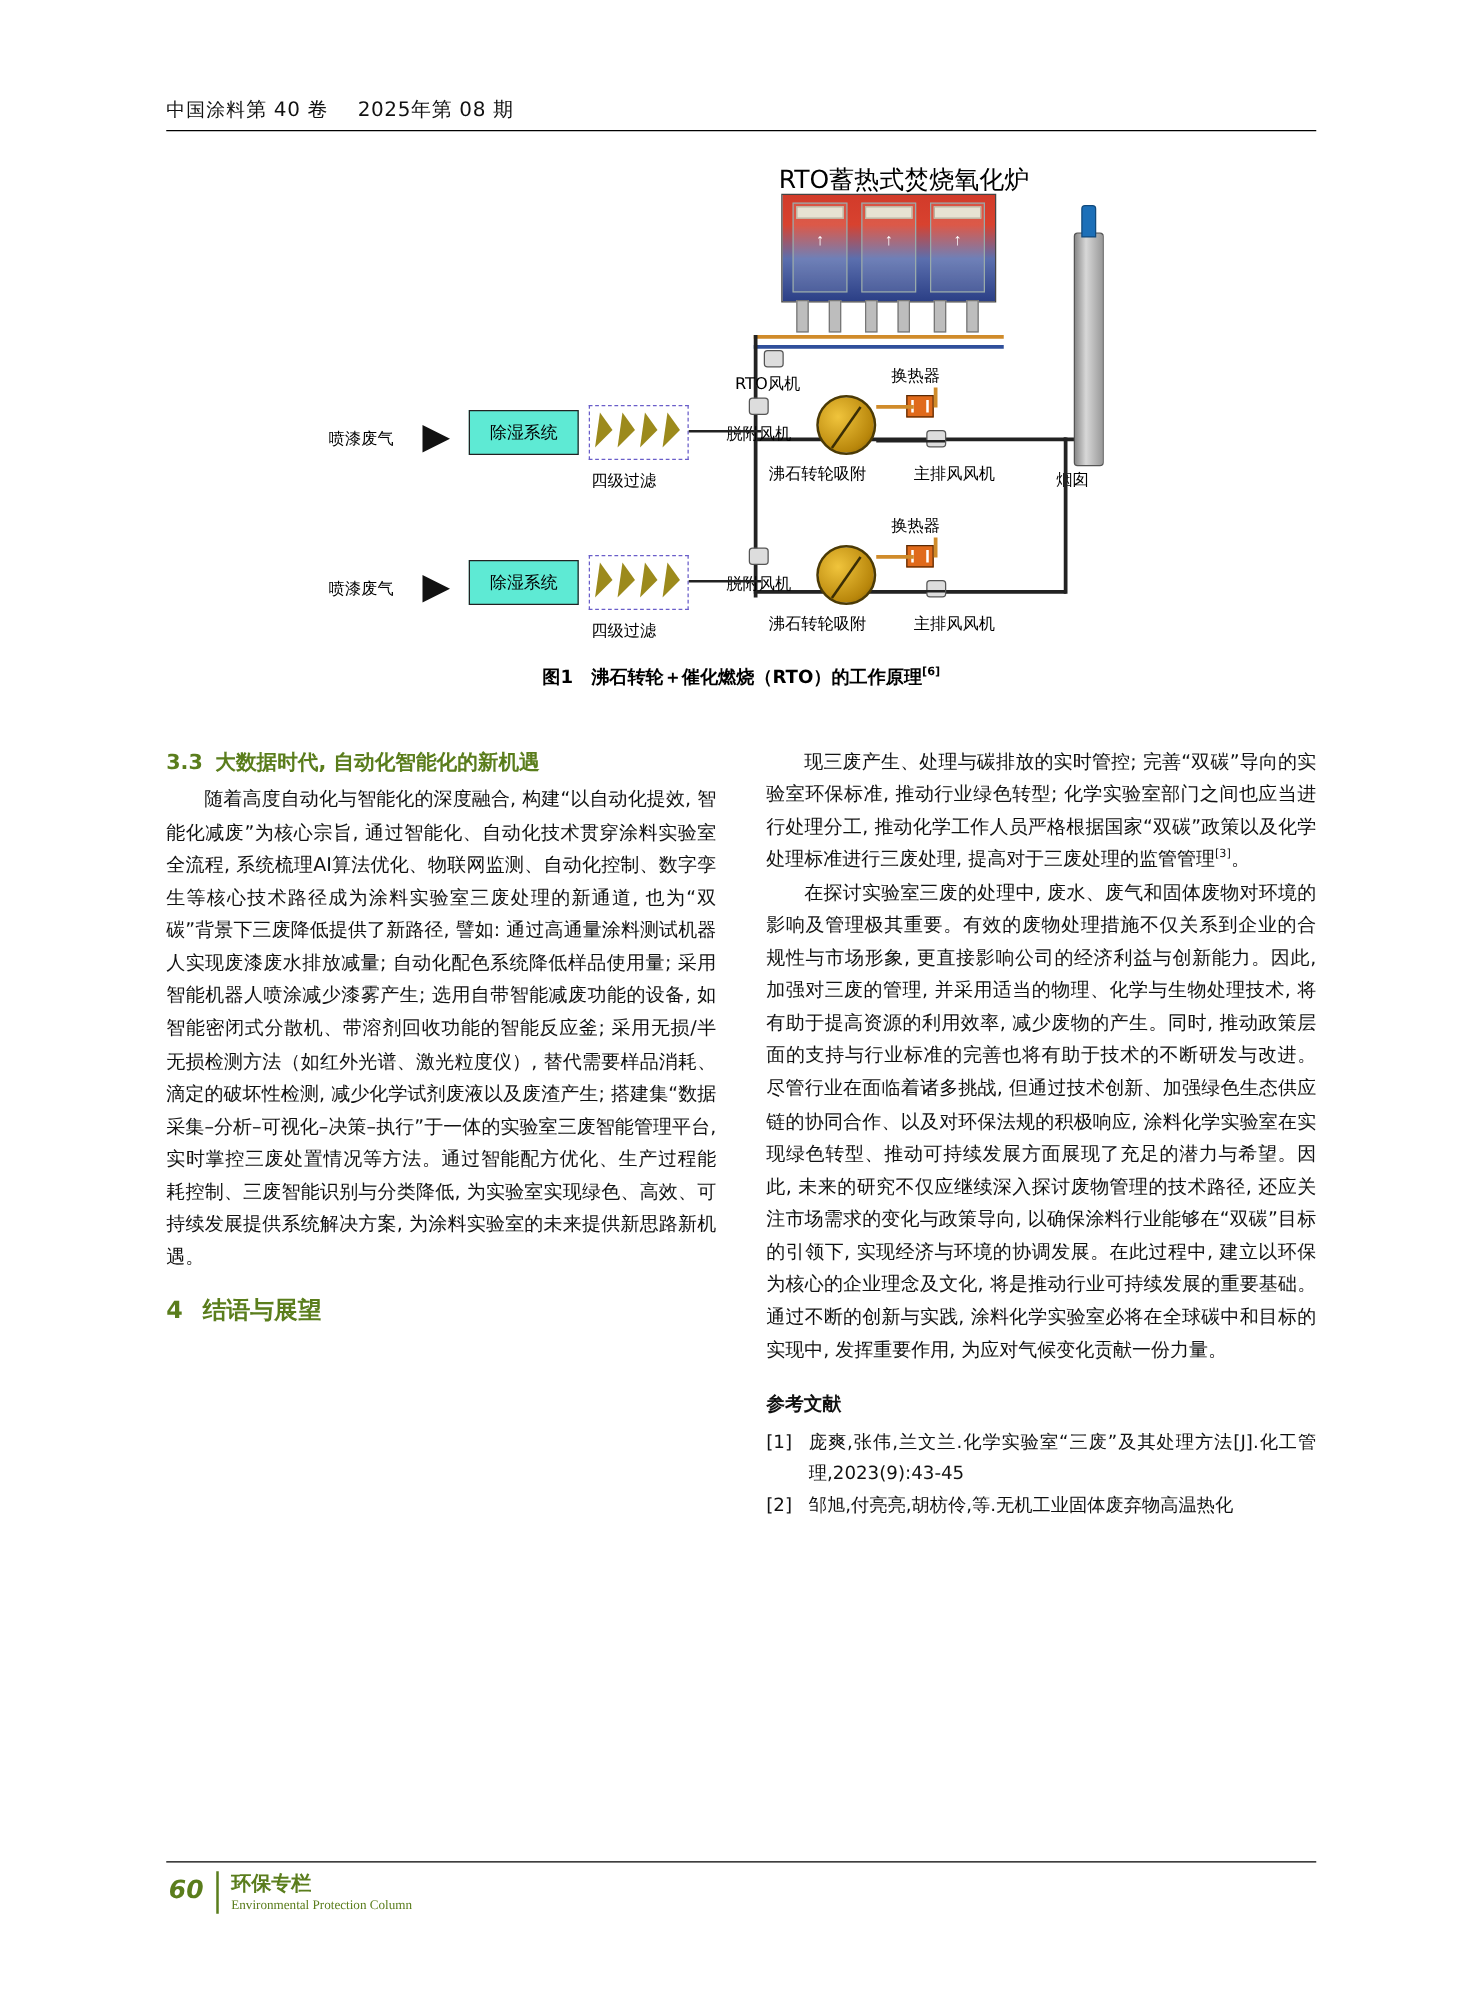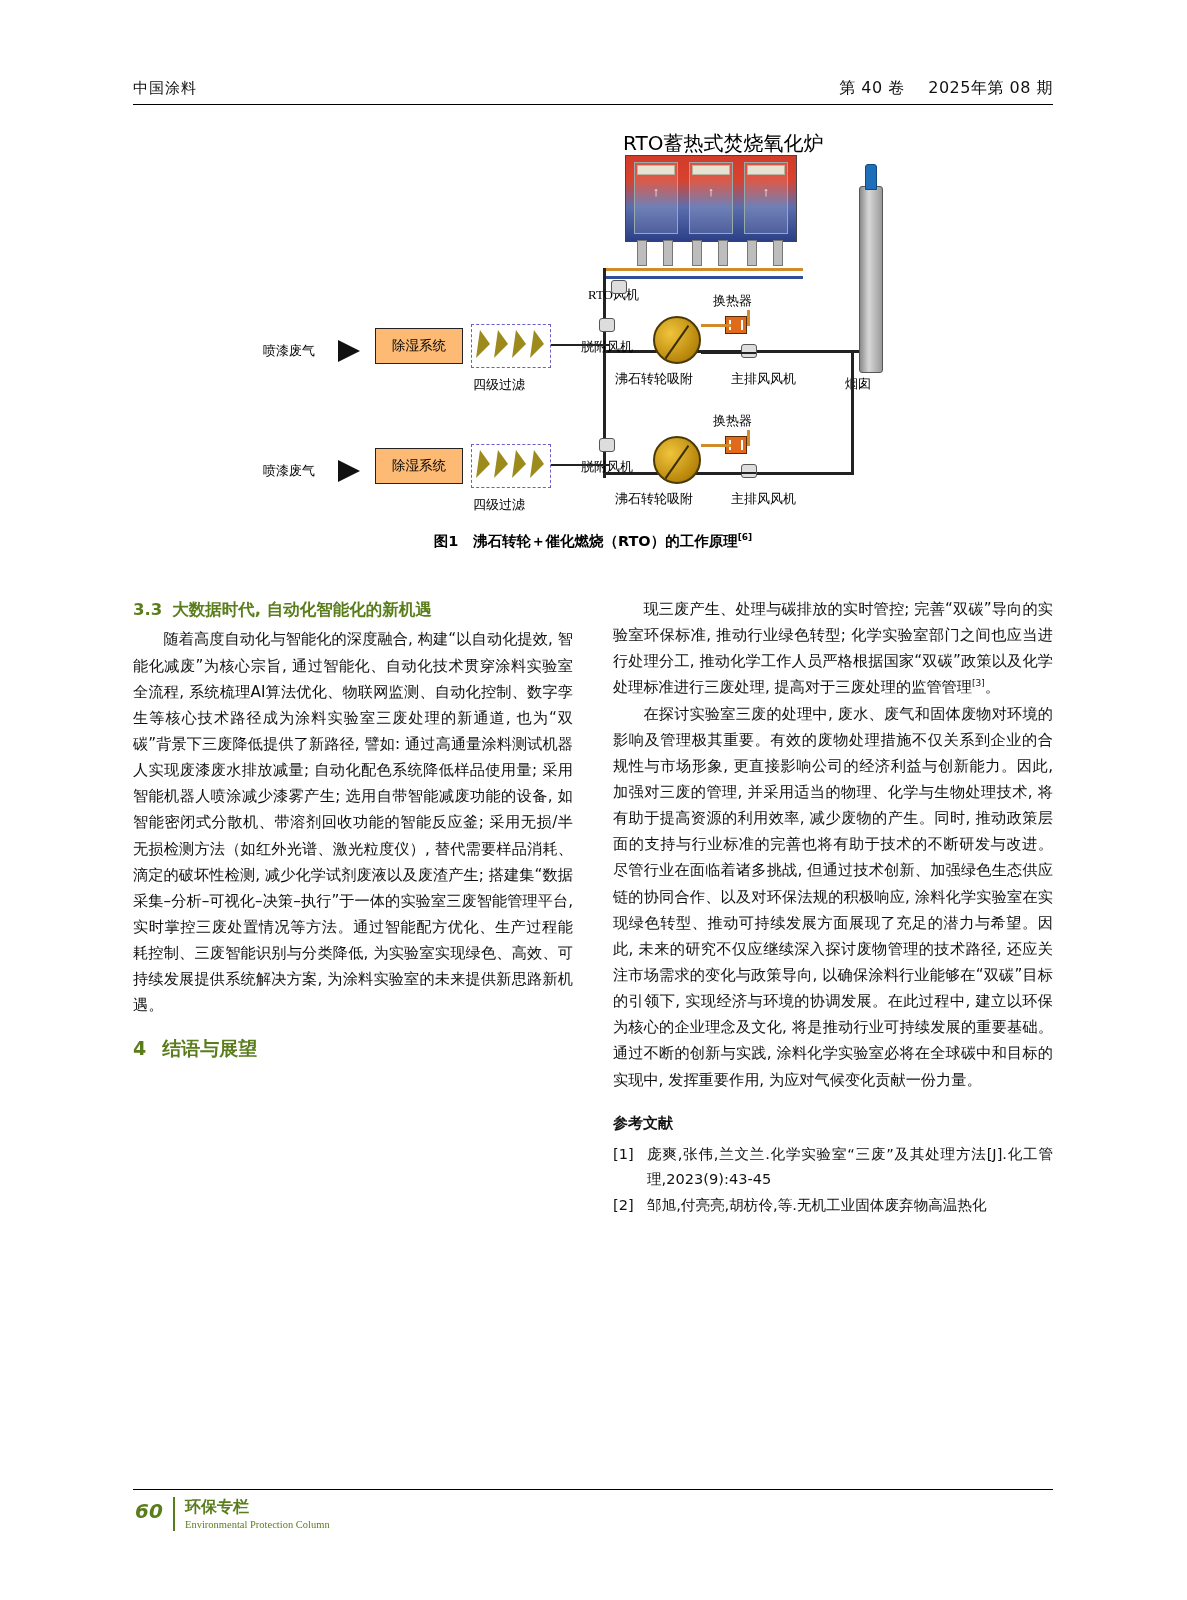--- a/index.html
+++ b/index.html
@@ -21,21 +21,20 @@
     width: 1187px;
     height: 1600px;
   }
   
   .header {
     position: absolute;
     left: 133px;
     top: 78px;
     width: 920px;
     display: flex;
-    justify-content: space-between;
     align-items: baseline;
     font-size: 15px;
     color: #111;
   }
   .header .left {
     letter-spacing: 1px;
     font-family: "DejaVu Sans", sans-serif;
     font-size: 15px;
   }
   .header .right {
@@ -135,21 +134,21 @@
   .lbl {
     position: absolute;
     font-family: "DejaVu Sans", sans-serif;
     font-size: 13px;
     color: #000;
     white-space: nowrap;
   }
   .box-unit {
     position: absolute;
     border: 1.4px solid #222;
-    background: #fdba74;
+    background: #5eead4;
     font-family: "DejaVu Sans", sans-serif;
     font-size: 13.5px;
     display: flex;
     align-items: center;
     justify-content: center;
     color: #000;
   }
   .filter-box {
     position: absolute;
     border: 1.2px dashed #6a5ec9;
@@ -386,21 +385,21 @@
       <div class="leg" style="left:67px;"></div>
       <div class="leg" style="left:93px;"></div>
       <div class="leg" style="left:122px;"></div>
       <div class="leg" style="left:148px;"></div>
     </div>
 
     <div class="hline pipe-orange" style="left:470px; top:148px; width:200px; height:3px;"></div>
     <div class="hline pipe-blue" style="left:470px; top:156px; width:200px; height:3px;"></div>
     <div class="vline pipe-dark" style="left:470px; top:148px; height:40px; width:3px;"></div>
 
-    <div class="lbl" style="left:455px; top:166px;font-family:Liberation Serif, serif;">RTO风机</div>
+    <div class="lbl" style="left:455px; top:178px;">RTO风机</div>
     <div class="fan" style="left:478px; top:160px;"></div>
 
     <div class="hline pipe-dark" style="left:470px; top:230px; width:250px; height:3px;"></div>
     <div class="hline pipe-dark" style="left:470px; top:352px; width:250px; height:3px;"></div>
     <div class="vline pipe-dark" style="left:470px; top:188px; height:170px; width:3px;"></div>
     <div class="hline pipe-dark" style="left:718px; top:230px; width:30px; height:3px;"></div>
 
     <div class="stack" style="left:726px; top:66px;"></div>
     <div class="stack-cap" style="left:732px; top:44px;"></div>
     <div class="lbl" style="left:712px; top:255px;">烟囱</div>

